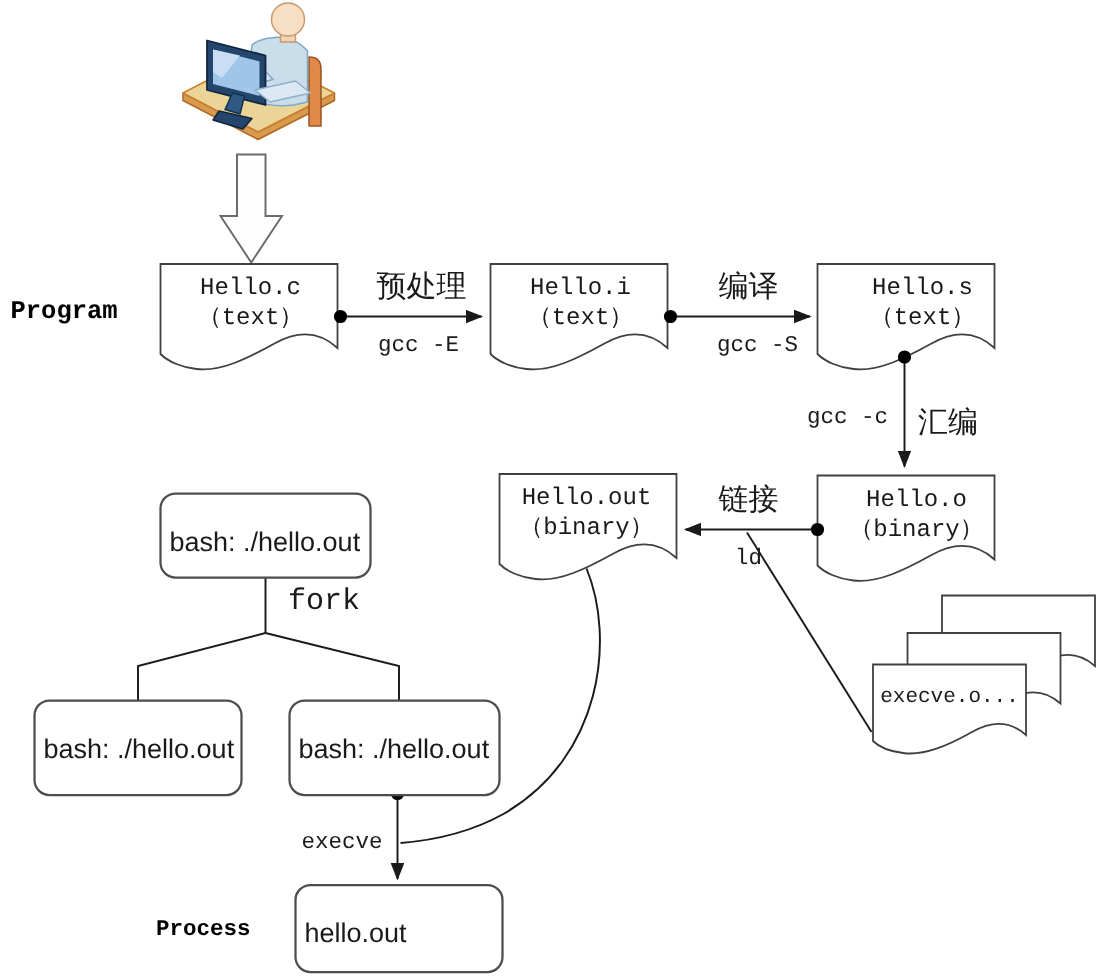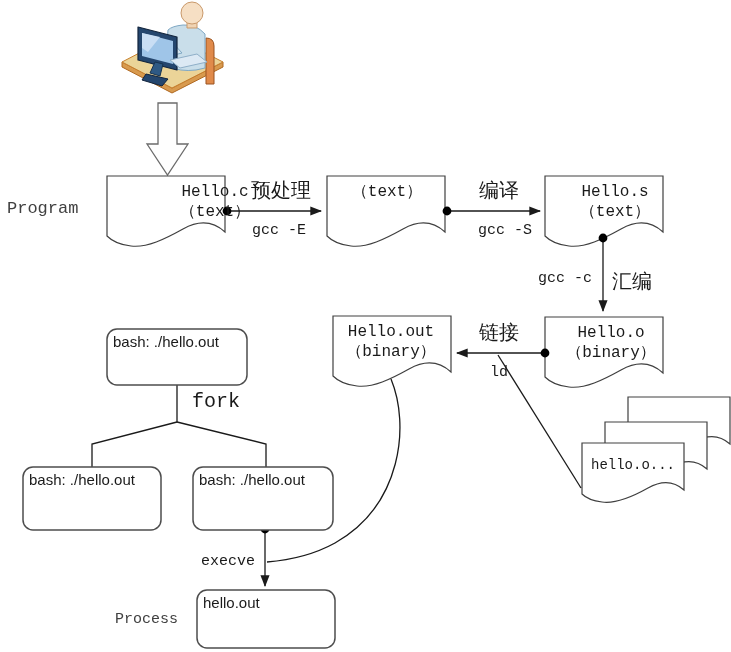--- a/index.html
+++ b/index.html
@@ -2,22 +2,22 @@
 <html><head>
 <meta charset="utf-8">
 <style>
   html,body{margin:0;padding:0;background:#fff;}
   .stage{position:relative;width:731px;height:652px;background:#ffffff;overflow:hidden;}
   svg.canvas{position:absolute;left:0;top:0;z-index:1;}
   .txt{position:absolute;z-index:2;color:#1a1a1a;white-space:nowrap;}
   .center{text-align:center;}
   .mono{font-family:"Liberation Mono","DejaVu Sans Mono",monospace;}
   .cn{font-family:"DejaVu Sans",sans-serif;font-size:20px;}
-  .sans{font-family:"Liberation Sans",sans-serif;font-size:15px;}
-  .red{color:#404040;}
+  .sans{font-family:"Liberation Sans",sans-serif;font-size:18px;margin-top:18px;}
+  .red{color:#000000;font-weight:bold;}
   .doclabel{font-size:16px;line-height:20px;}
   .cmd{font-size:15px;}
 </style>
 </head>
 <body>
 
 <div class="stage">
 
   <svg class="canvas" width="731" height="652" viewBox="0 0 731 652">
     <defs>
@@ -80,42 +80,43 @@
 
     <g fill="#ffffff" stroke="#4d4d4d" stroke-width="1.5">
       <rect x="107" y="329" width="140" height="56" rx="10"></rect>
       <rect x="23" y="467" width="138" height="63" rx="10"></rect>
       <rect x="193" y="467" width="140" height="63" rx="10"></rect>
       <rect x="197" y="590" width="138" height="58" rx="10"></rect>
     </g>
   </svg>
 
   <div class="txt mono red" style="left:7px;top:199px;font-size:17px;">Program</div>
-  <div class="txt mono red" style="left:115px;top:611px;font-size:15px;">Process</div>
+  <div class="txt mono red" style="left:104px;top:611px;font-size:15px;">Process</div>
 
-  <div class="txt mono center doclabel" style="left:107px;top:182px;width:120px;padding-left:48px;">
+  <div class="txt mono center doclabel" style="left:107px;top:182px;width:120px;">
     <div>Hello.c</div>
     <div>（text）</div>
   </div>
   <div class="txt mono center doclabel" style="left:327px;top:182px;width:120px;">
+    <div>Hello.i</div>
     <div>（text）</div>
   </div>
   <div class="txt mono center doclabel" style="left:545px;top:182px;width:140px;">
     <div>Hello.s</div>
     <div>（text）</div>
   </div>
   <div class="txt mono center doclabel" style="left:545px;top:323px;width:132px;">
     <div>Hello.o</div>
     <div>（binary）</div>
   </div>
   <div class="txt mono center doclabel" style="left:333px;top:322px;width:116px;">
     <div>Hello.out</div>
     <div>（binary）</div>
   </div>
-  <div class="txt mono center" style="left:582px;top:457px;width:102px;font-size:14px;">hello.o...</div>
+  <div class="txt mono center" style="left:582px;top:457px;width:102px;font-size:14px;">execve.o...</div>
 
   <div class="txt cn center" style="left:251px;top:177px;width:56px;">预处理</div>
   <div class="txt mono cmd center" style="left:248px;top:222px;width:62px;">gcc -E</div>
 
   <div class="txt cn center" style="left:479px;top:177px;width:36px;">编译</div>
   <div class="txt mono cmd center" style="left:474px;top:222px;width:62px;">gcc -S</div>
 
   <div class="txt mono cmd center" style="left:536px;top:270px;width:58px;">gcc -c</div>
   <div class="txt cn center" style="left:612px;top:268px;width:38px;">汇编</div>
 

